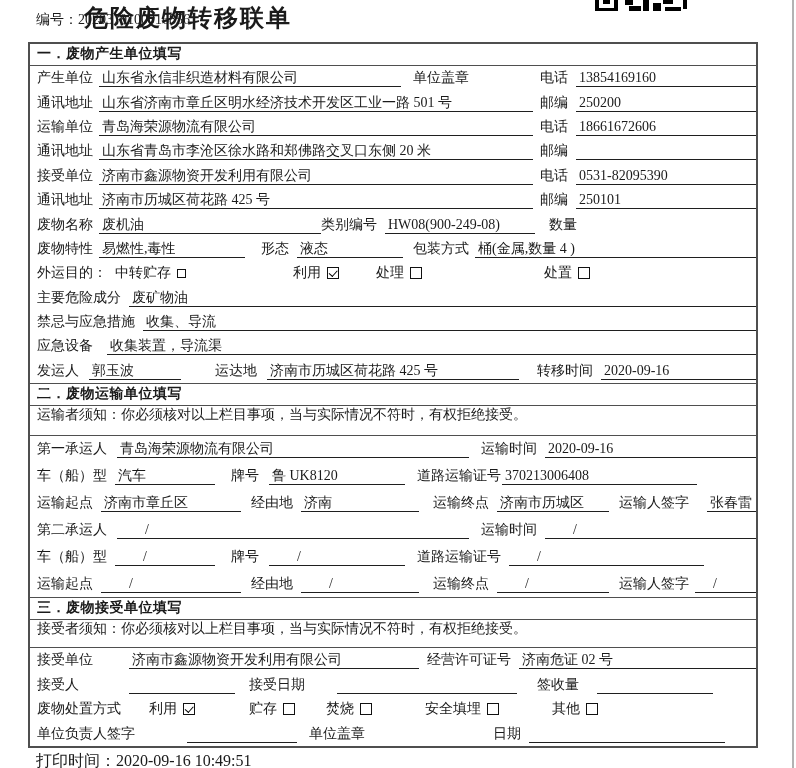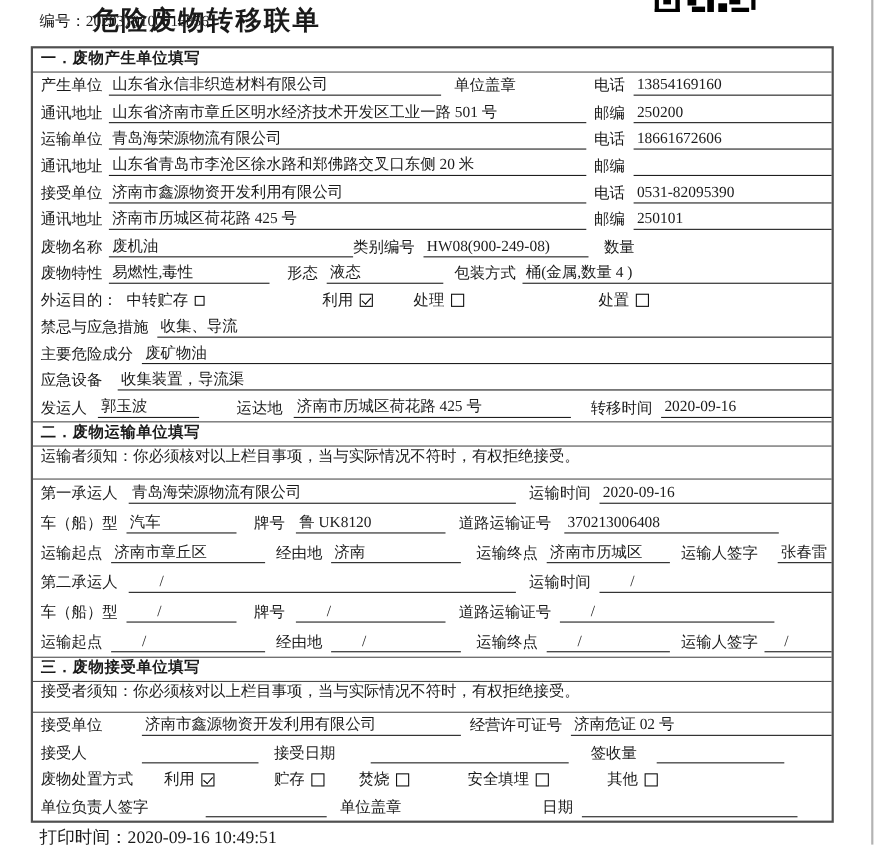--- a/index.html
+++ b/index.html
@@ -148,27 +148,27 @@
         <span class="lbl">处理</span>
         <span class="cb"></span>
       </span>
       <span class="cbw" style="margin-left:122px">
         <span class="lbl">处置</span>
         <span class="cb"></span>
       </span>
     </div>
 
     <div class="row">
+      <span class="lbl">主要危险成分</span>
+      <span class="fld fx" style="margin-left:8px">废矿物油</span>
+    </div>
+
+    <div class="row">
       <span class="lbl">禁忌与应急措施</span>
       <span class="fld fx" style="margin-left:8px">收集、导流</span>
-    </div>
-
-    <div class="row">
-      <span class="lbl">主要危险成分</span>
-      <span class="fld fx" style="margin-left:8px">废矿物油</span>
     </div>
 
     <div class="row">
       <span class="lbl">应急设备</span>
       <span class="fld fx" style="margin-left:14px">收集装置，导流渠</span>
     </div>
 
     <div class="row">
       <span class="lbl">发运人</span>
       <span class="fld" style="width:92px;margin-left:10px">郭玉波</span>
@@ -191,21 +191,21 @@
       <span class="lbl" style="margin-left:12px">运输时间</span>
       <span class="fld fx" style="margin-left:8px">2020-09-16</span>
     </div>
 
     <div class="row">
       <span class="lbl">车（船）型</span>
       <span class="fld" style="width:100px;margin-left:8px">汽车</span>
       <span class="lbl" style="margin-left:16px">牌号</span>
       <span class="fld" style="width:136px;margin-left:10px">鲁 UK8120</span>
       <span class="lbl" style="margin-left:12px">道路运输证号</span>
-      <span class="fld" style="width:195px;margin-left:12px">370213006408</span>
+      <span class="fld" style="width:195px;margin-left:1px">370213006408</span>
       <span class="sp"></span>
     </div>
 
     <div class="row">
       <span class="lbl">运输起点</span>
       <span class="fld" style="width:140px;margin-left:8px">济南市章丘区</span>
       <span class="lbl" style="margin-left:10px">经由地</span>
       <span class="fld" style="width:118px;margin-left:8px">济南</span>
       <span class="lbl" style="margin-left:14px">运输终点</span>
       <span class="fld" style="width:112px;margin-left:8px">济南市历城区</span>

